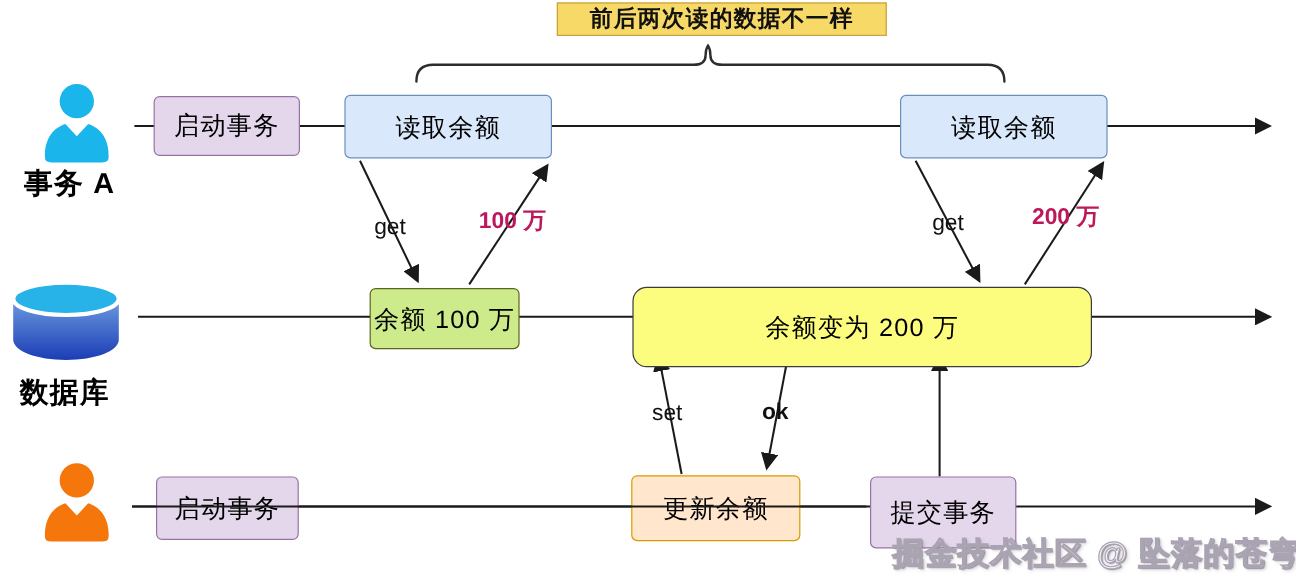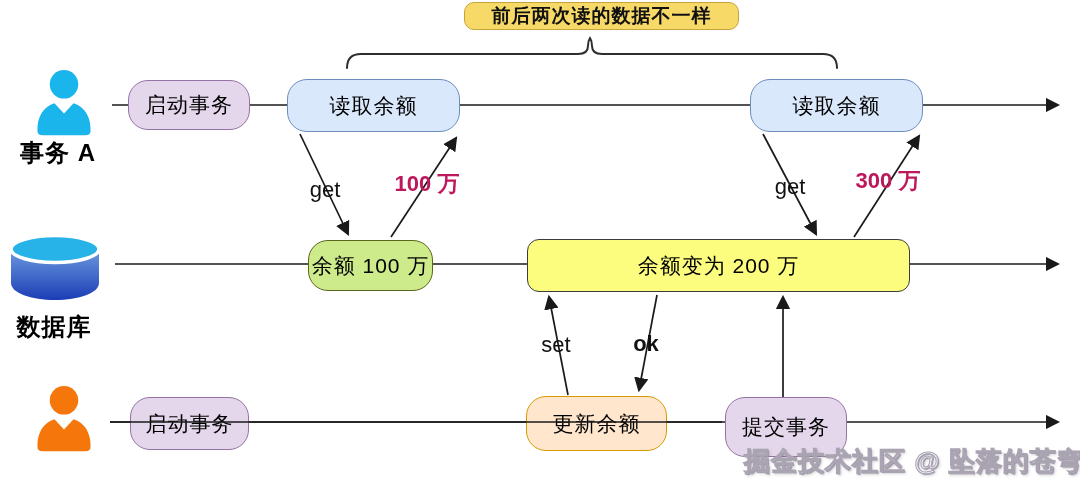--- a/index.html
+++ b/index.html
@@ -4,38 +4,38 @@
 <style>
   html,body{margin:0;padding:0;background:#ffffff;}
   body{font-family:"Liberation Sans","DejaVu Sans",sans-serif;}
   #stage{position:relative;width:1080px;height:486px;background:#ffffff;overflow:hidden;}
   svg.layer{position:absolute;left:0;top:0;pointer-events:none;}
   #base-layer{z-index:0;}
   #overlay-layer{z-index:2;}
 
   .node{
     position:absolute;z-index:1;display:flex;align-items:center;justify-content:center;
-    font-size:21px;color:#000;border-radius:20px;border:1.6px solid #000;box-sizing:border-box;
+    font-size:21px;color:#000;border-radius:5px;border:1.6px solid #000;box-sizing:border-box;
     font-weight:500;letter-spacing:1px;
   }
   .purple{background:#e4d7eb;border-color:#9673a6;}
   .blue{background:#dae8fc;border-color:#6c8ebf;}
   .green{background:#cdeb8b;border-color:#5a661c;}
   .yellow{background:#fcfc7e;border-color:#3a3d3e;border-radius:12px;}
   .orange{background:#ffe6cc;border-color:#d79b00;}
 
   .annotation-box{
     position:absolute;z-index:1;display:flex;align-items:center;justify-content:center;
     background:#f7d967;border:1.5px solid #c7a23d;box-sizing:border-box;
     font-size:19px;font-weight:700;color:#111;letter-spacing:1px;
   }
 
   .flow-label{
     position:absolute;z-index:1;transform:translate(-50%,-50%);
-    font-size:22px;color:#111;white-space:nowrap;text-align:center;
+    font-size:19px;color:#111;white-space:nowrap;text-align:center;
   }
   .flow-label.bold{font-weight:700;}
   .flow-label.red{color:#be185d;font-weight:700;}
 
   .actor-label{
     position:absolute;z-index:1;transform:translate(-50%,-50%);
     font-size:24px;font-weight:600;color:#000;white-space:nowrap;letter-spacing:1px;
   }
   .icon{position:absolute;z-index:1;}
 
@@ -93,55 +93,55 @@
   </svg>
 
   <svg class="icon" style="left:30px;top:384px;" width="68" height="68" viewBox="0 0 100 100">
     <circle cx="50" cy="24" r="21" fill="#f5760a"></circle>
     <path d="M36,52 L50,67 L64,52 C80,57 90,72 89,93 Q89,99 81,99 L19,99 Q11,99 11,93 C10,72 20,57 36,52 Z" fill="#f5760a"></path>
   </svg>
 
   <div class="actor-label" style="left:58px;top:153px;">事务 A</div>
   <div class="actor-label" style="left:54px;top:327px;">数据库</div>
 
-  <div class="annotation-box" style="left:464px;top:2px;width:275px;height:28px;border-radius:10px;">
+  <div class="annotation-box" style="left:464px;top:2px;width:275px;height:28px;">
     <span>前后两次读的数据不一样</span>
   </div>
 
   <div class="node purple" style="left:128px;top:80px;width:122px;height:50px;">
     <span>启动事务</span>
   </div>
   <div class="node blue" style="left:287px;top:79px;width:173px;height:53px;">
     <span>读取余额</span>
   </div>
   <div class="node blue" style="left:750px;top:79px;width:173px;height:53px;">
     <span>读取余额</span>
   </div>
 
   <div class="node green" style="left:308px;top:240px;width:125px;height:51px;">
     <span>余额 100 万</span>
   </div>
-  <div class="node yellow" style="left:527px;top:239px;width:383px;height:53px;text-align:right;">
+  <div class="node yellow" style="left:527px;top:239px;width:383px;height:67px;text-align:right;">
     <span>余额变为 200 万</span>
   </div>
 
   <div class="node purple" style="left:130px;top:397px;width:119px;height:53px;">
     <span>启动事务</span>
   </div>
   <div class="node orange" style="left:526px;top:396px;width:141px;height:55px;">
     <span>更新余额</span>
   </div>
   <div class="node purple" style="left:725px;top:397px;width:122px;height:60px;">
     <span>提交事务</span>
   </div>
 
   <div class="flow-label" style="left:325px;top:190px;">get</div>
   <div class="flow-label red" style="left:427px;top:184px;">100 万</div>
   <div class="flow-label" style="left:790px;top:187px;">get</div>
-  <div class="flow-label red" style="left:888px;top:181px;">300 万</div>
+  <div class="flow-label red" style="left:888px;top:181px;">200 万</div>
   <div class="flow-label" style="left:556px;top:345px;">set</div>
   <div class="flow-label bold" style="left:646px;top:344px;">ok</div>
 
   <svg id="overlay-layer" class="layer" width="1080" height="486" viewBox="0 0 1080 486">
     <path d="M110,422 H722" stroke="#1a1a1a" stroke-width="1.7" fill="none"></path>
   </svg>
 
   <div class="watermark">掘金技术社区 @ 坠落的苍穹</div>
 
 </div>

